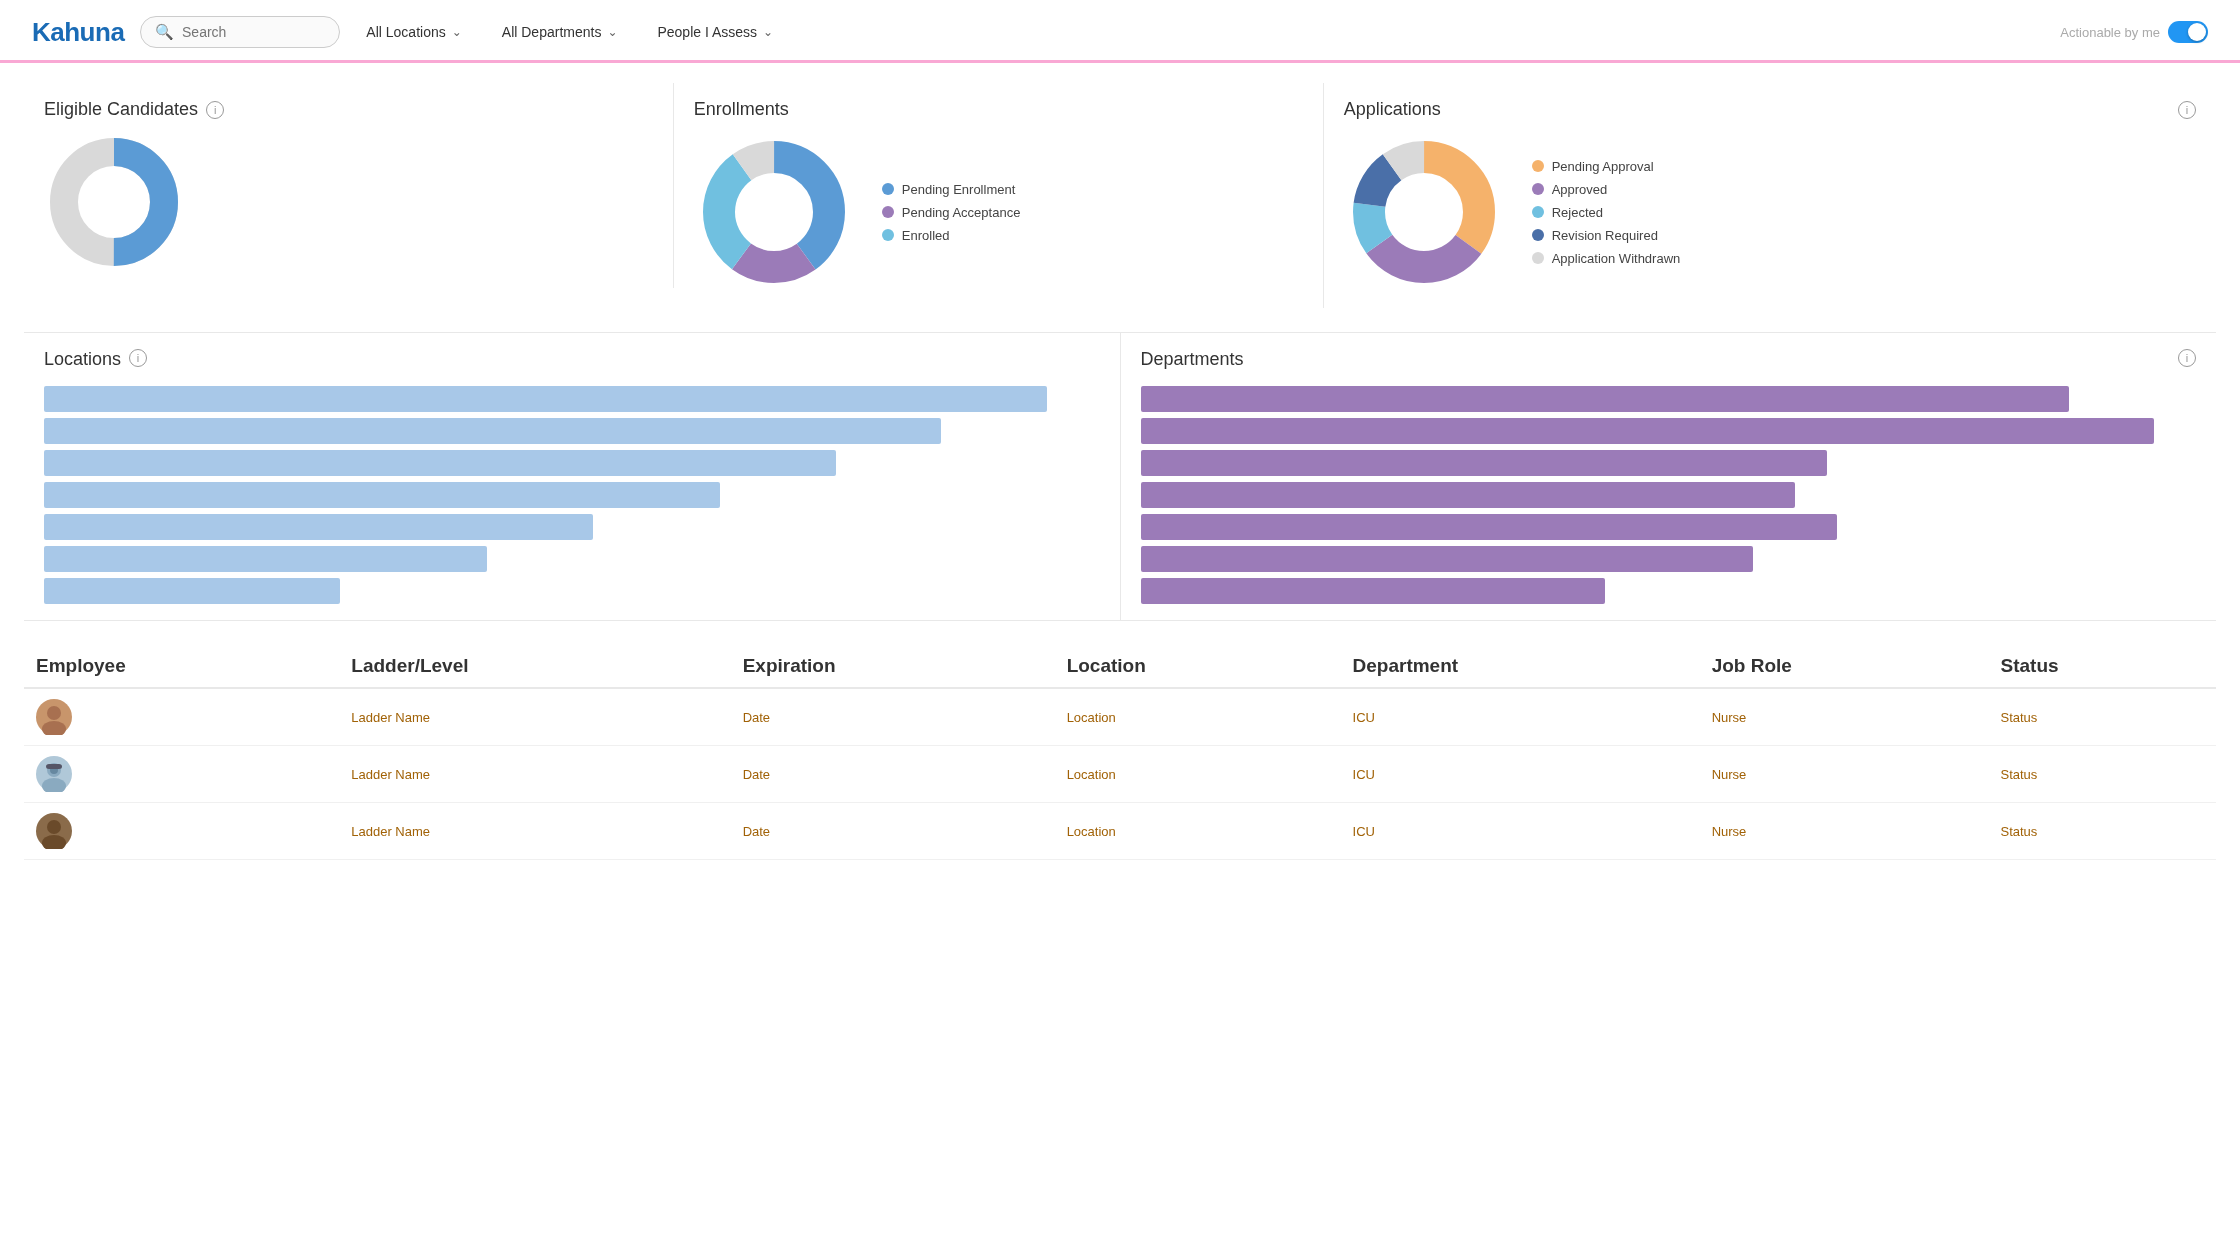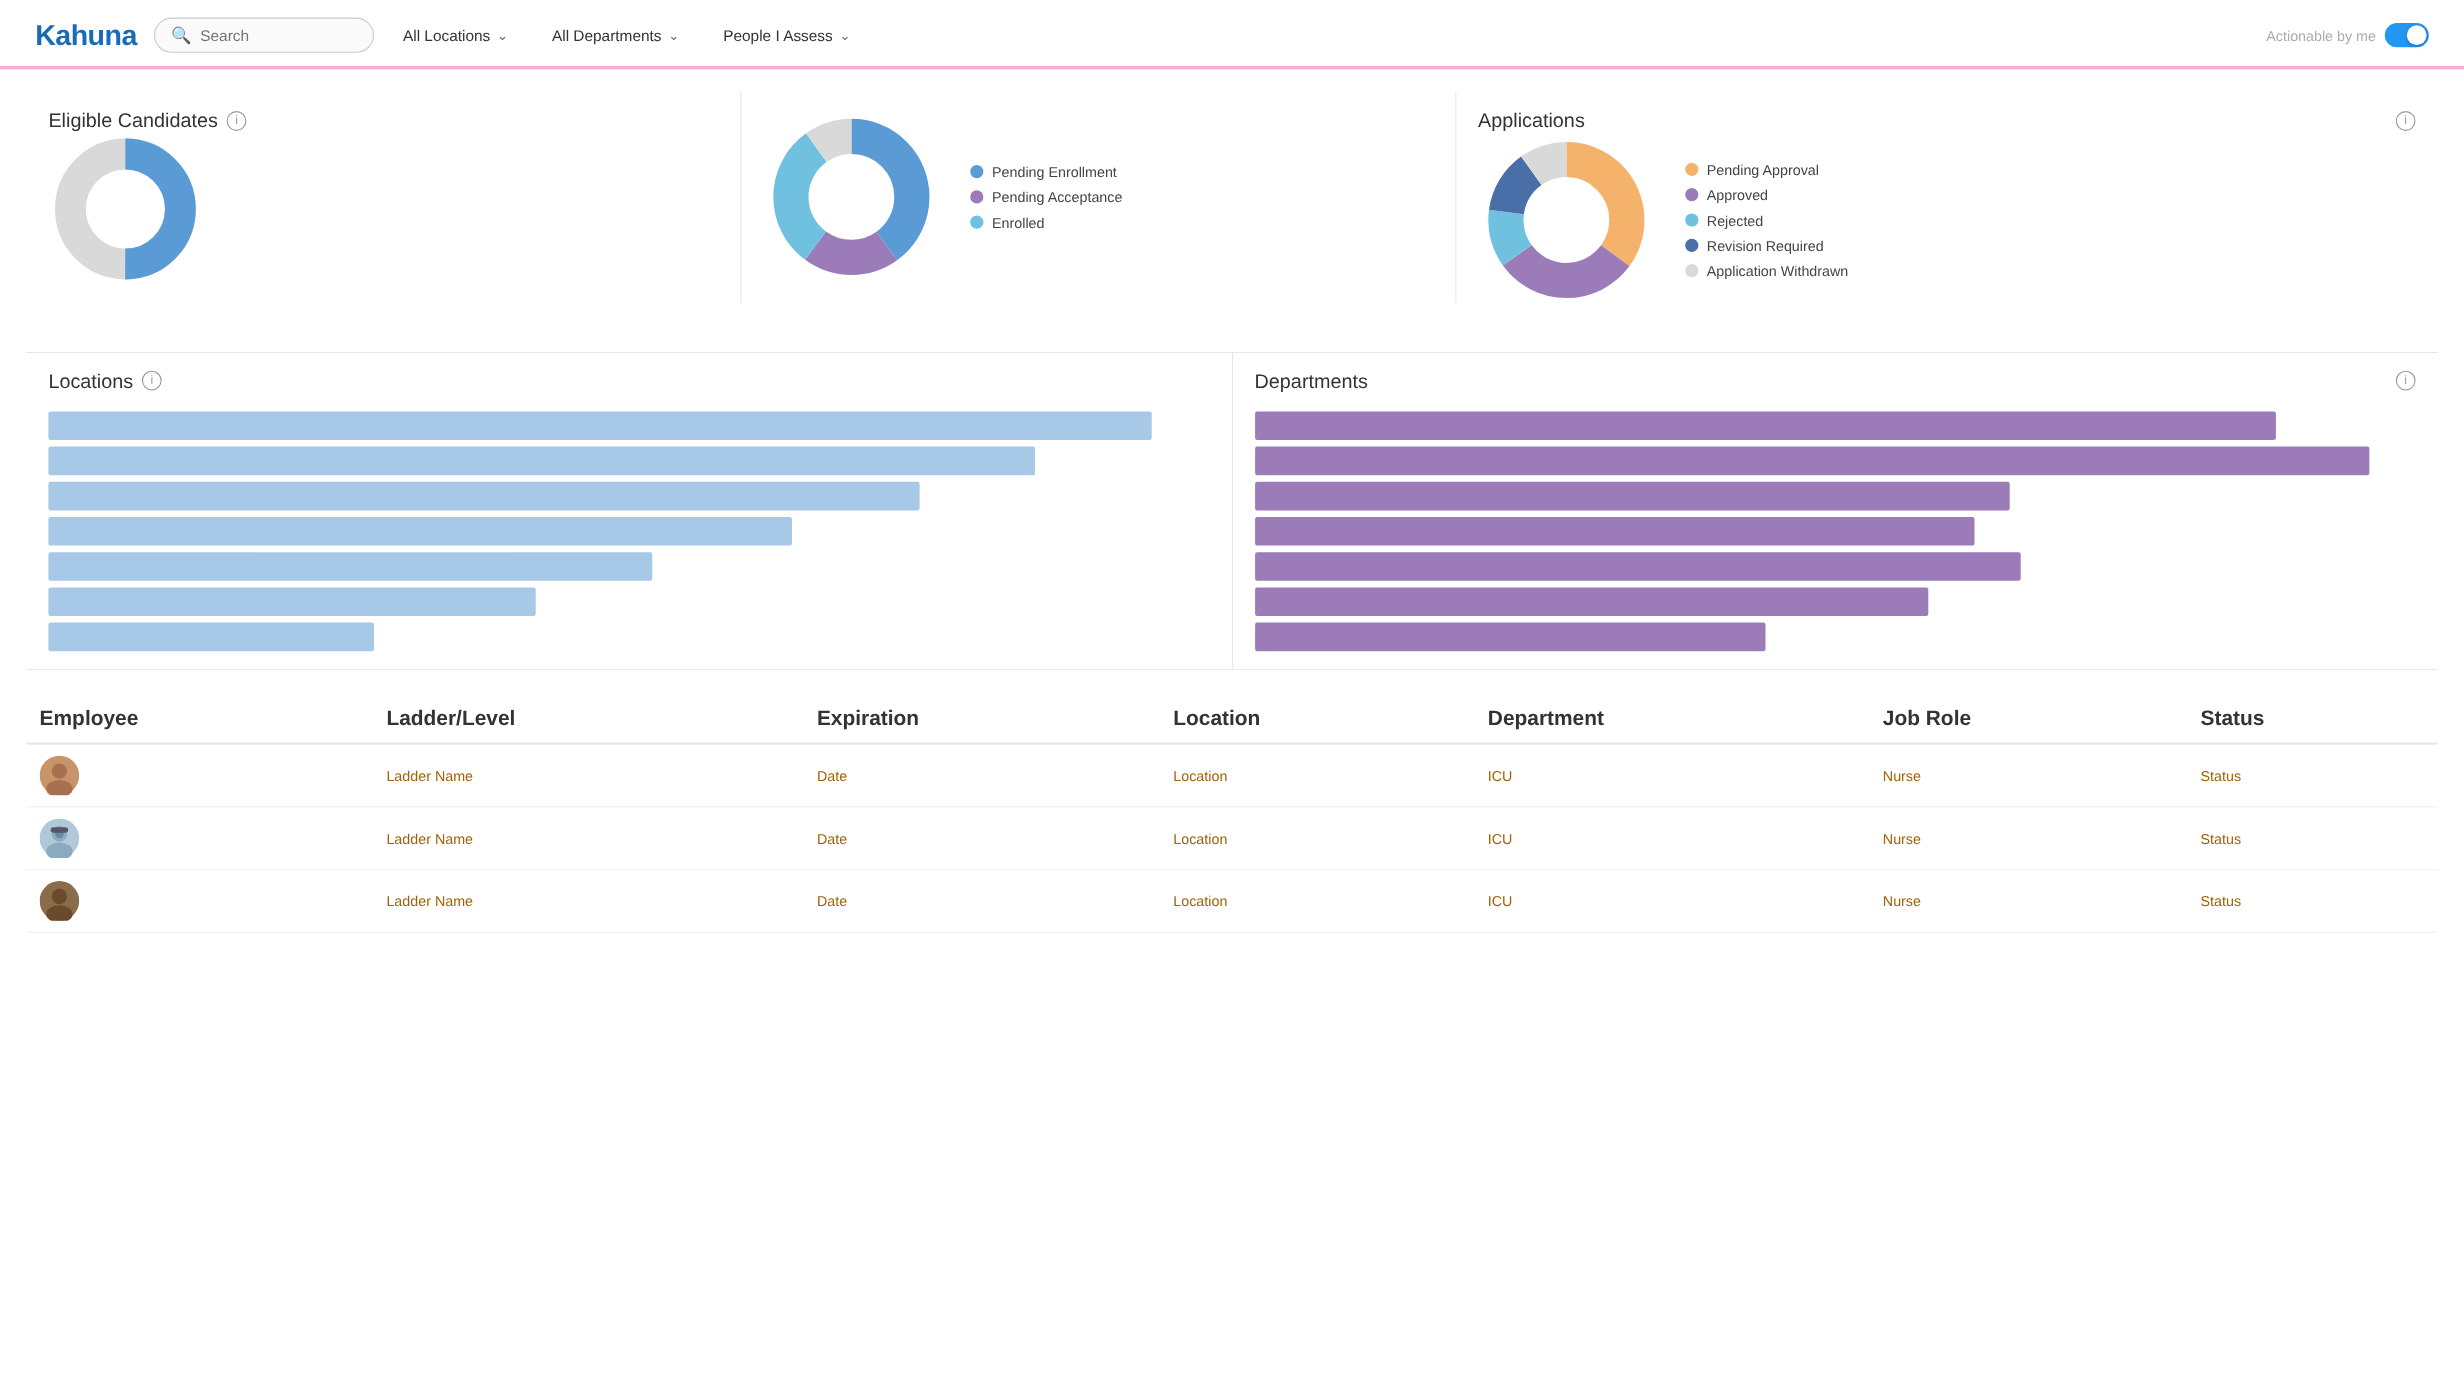--- a/index.html
+++ b/index.html
@@ -20,21 +20,21 @@
     .toggle { width: 40px; height: 22px; background: #2196F3; border-radius: 11px; position: relative; cursor: pointer; }
     .toggle::after { content: ''; position: absolute; width: 18px; height: 18px; background: white; border-radius: 50%; top: 2px; right: 2px; box-shadow: 0 1px 3px rgba(0,0,0,0.3); }
 
     
     .main { padding: 20px 24px; }
 
     
     .charts-row { display: flex; gap: 0; margin-bottom: 24px; align-items: flex-start; }
     .chart-section { flex: 1; padding: 16px 20px; border-right: 1px solid #e8e8e8; }
     .chart-section:last-child { border-right: none; }
-    .chart-title { font-size: 18px; font-weight: 500; color: #333; margin-bottom: 0; display: flex; align-items: center; gap: 8px; }
+    .chart-title { font-size: 18px; font-weight: 500; color: #333; margin-bottom: 12px; display: flex; align-items: center; gap: 8px; }
     .info-icon { width: 18px; height: 18px; border: 1.5px solid #999; border-radius: 50%; display: inline-flex; align-items: center; justify-content: center; font-size: 11px; color: #999; cursor: pointer; flex-shrink: 0; }
 
     
     .donut-container { display: flex; align-items: center; gap: 28px; }
     .legend { display: flex; flex-direction: column; gap: 8px; }
     .legend-item { display: flex; align-items: center; gap: 8px; font-size: 13px; color: #444; }
     .legend-dot { width: 12px; height: 12px; border-radius: 50%; flex-shrink: 0; }
 
     
     .bar-charts-row { display: flex; gap: 0; margin-bottom: 24px; border-top: 1px solid #e8e8e8; border-bottom: 1px solid #e8e8e8; }
@@ -103,20 +103,23 @@
       </div>
       <div class="donut-container">
         <svg class="donut" width="140" height="140" viewBox="0 0 140 140">
           <circle cx="70" cy="70" r="50" fill="none" stroke="#d9d9d9" stroke-width="28"></circle>
           <circle cx="70" cy="70" r="50" fill="none" stroke="#5b9bd5" stroke-width="28" stroke-dasharray="157 157" stroke-dashoffset="0" transform="rotate(-90 70 70)"></circle>
         </svg>
       </div>
     </div>
 
     <div class="chart-section">
+      <div class="chart-title">
+        <span>Enrollments</span>
+      </div>
       <div class="donut-container">
         <svg class="donut" width="160" height="160" viewBox="0 0 160 160">
 
           <circle cx="80" cy="80" r="55" fill="none" stroke="#5b9bd5" stroke-width="32" stroke-dasharray="138.2 207.3" stroke-dashoffset="0" transform="rotate(-90 80 80)"></circle>
 
           <circle cx="80" cy="80" r="55" fill="none" stroke="#9b7bb8" stroke-width="32" stroke-dasharray="69.1 276.4" stroke-dashoffset="-138.2" transform="rotate(-90 80 80)"></circle>
 
           <circle cx="80" cy="80" r="55" fill="none" stroke="#70c0e0" stroke-width="32" stroke-dasharray="103.7 241.8" stroke-dashoffset="-207.3" transform="rotate(-90 80 80)"></circle>
 
           <circle cx="80" cy="80" r="55" fill="none" stroke="#d9d9d9" stroke-width="32" stroke-dasharray="34.6 310.9" stroke-dashoffset="-311.0" transform="rotate(-90 80 80)"></circle>

